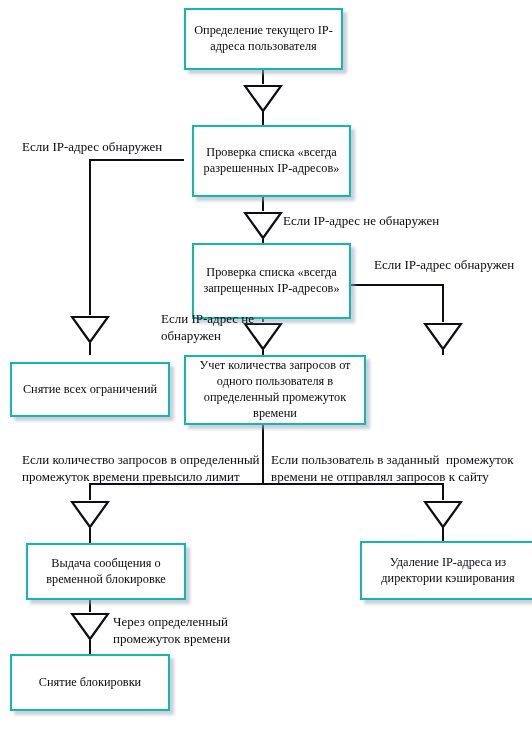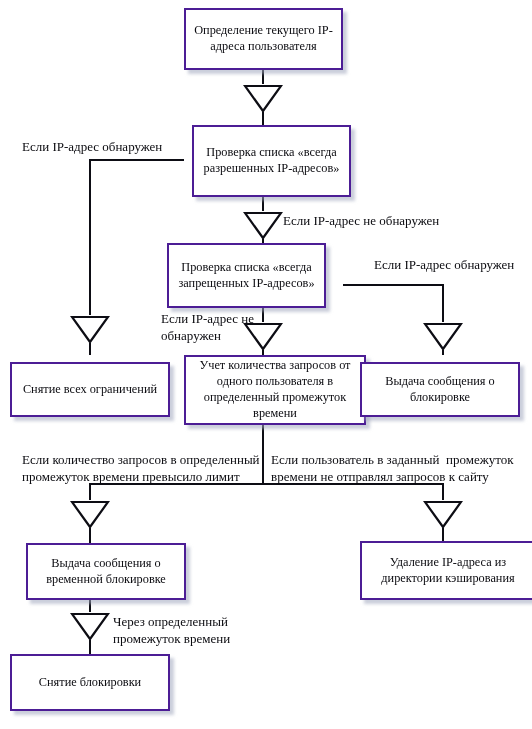--- a/index.html
+++ b/index.html
@@ -13,21 +13,21 @@
     height: 729px;
     background: #ffffff;
     font-family: "Liberation Serif", "DejaVu Serif", serif;
     overflow: hidden;
   }
 
   
   .node {
     position: absolute;
     box-sizing: border-box;
-    border: 2px solid #4c1d95;
+    border: 2px solid #14b8a6;
     background: #ffffff;
     box-shadow: 4px 4px 3px rgba(160,168,190,0.55);
     display: flex;
     align-items: center;
     justify-content: center;
     text-align: center;
     font-size: 12.3px;
     line-height: 1.30;
     color: #0a0a0f;
     padding: 2px 0;
@@ -134,35 +134,32 @@
   </div>
 
   <div class="node" style="left:184px; top:8px; width:159px; height:62px;">
     <span>Определение текущего IP-адреса пользователя</span>
   </div>
 
   <div class="node" style="left:184px; top:125px; width:159px; height:72px;margin-left:8px;">
     <span>Проверка списка «всегда разрешенных IP-адресов»</span>
   </div>
 
-  <div class="node" style="left:167px; top:243px; width:159px; height:65px;">
+  <div class="node" style="left:192px; top:243px; width:159px; height:76px;">
     <span>Проверка списка «всегда запрещенных IP-адресов»</span>
   </div>
 
   <div class="node" style="left:10px; top:362px; width:160px; height:55px;">
     <span>Снятие всех ограничений</span>
   </div>
 
   <div class="node" style="left:184px; top:355px; width:182px; height:70px;">
     <span>Учет количества запросов от одного пользователя в определенный промежуток времени</span>
   </div>
 
-  <div class="node" style="left:360px; top:362px; width:160px; height:55px;">
-    <span>Выдача сообщения о блокировке</span>
-  </div>
 
   <div class="node" style="left:26px; top:543px; width:160px; height:57px;">
     <span>Выдача сообщения о временной блокировке</span>
   </div>
 
   <div class="node" style="left:360px; top:541px; width:176px; height:59px;">
     <span>Удаление IP-адреса из директории кэширования</span>
   </div>
 
   <div class="node" style="left:10px; top:654px; width:160px; height:57px;">

